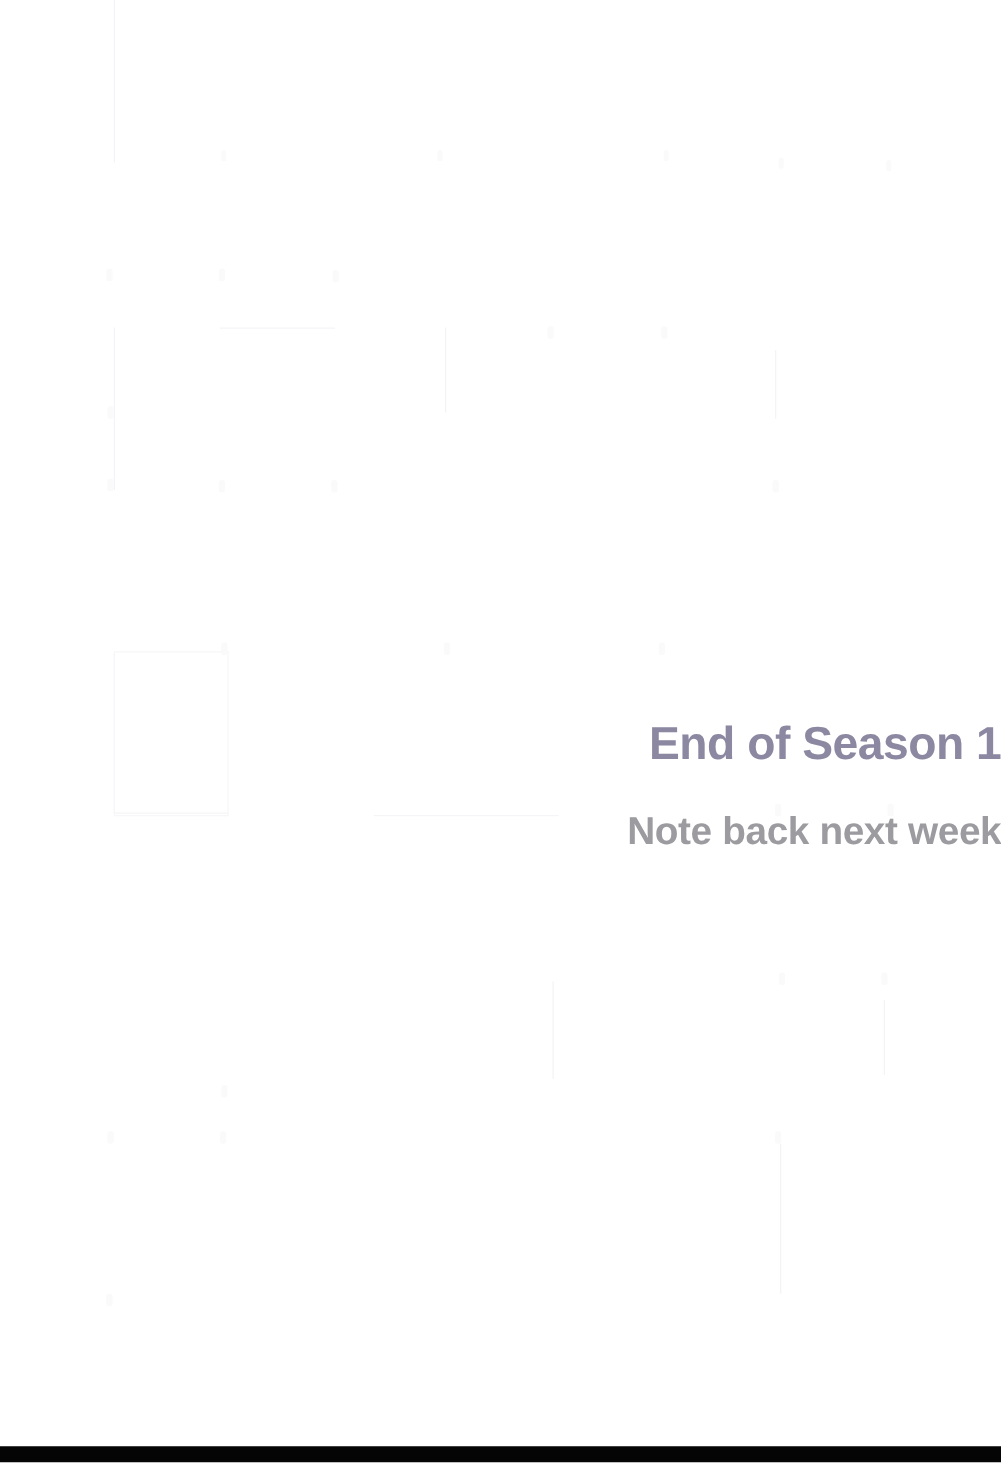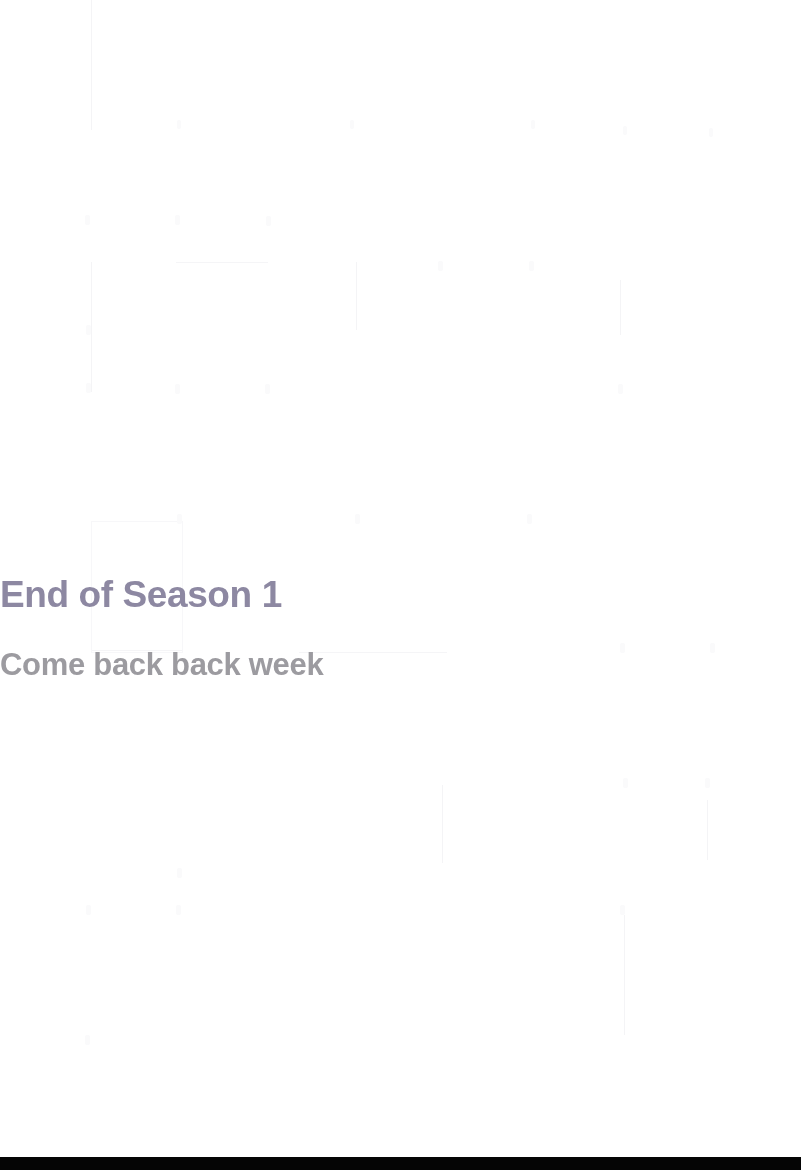--- a/index.html
+++ b/index.html
@@ -53,21 +53,21 @@
     background: #fafafb;
     border-radius: 2px;
   }
 
   
   #message-block {
     position: absolute;
     left: 0;
     top: 572px;
     width: 801px;
-    text-align: left;
+    text-align: right;
   }
 
   #season-title {
     margin: 0;
     font-size: 37px;
     font-weight: bold;
     letter-spacing: -0.4px;
     line-height: 46px;
     color: #8d88a2;
     white-space: nowrap;
@@ -143,19 +143,19 @@
     <div class="ghost-blob" style="left:177px; top:868px; width:5px; height:10px;"></div>
     <div class="ghost-blob" style="left:86px; top:905px; width:5px; height:10px;"></div>
     <div class="ghost-blob" style="left:176px; top:905px; width:5px; height:10px;"></div>
     <div class="ghost-blob" style="left:620px; top:905px; width:5px; height:10px;"></div>
     <div class="ghost-blob" style="left:85px; top:1035px; width:5px; height:10px;"></div>
   </div>
 
   <div id="message-block">
     <h1 id="season-title" style="color: rgb(141, 136, 162);">End of Season 1</h1>
     <p id="return-note" style="color: rgb(156, 155, 160);">
-      <span class="note-line">Come back back week</span>
+      <span class="note-line">Note back next week</span>
     </p>
   </div>
 
   <div id="bottom-bar" style="background: rgb(5, 5, 5);"></div>
 
 </div>
 
 </body></html>

